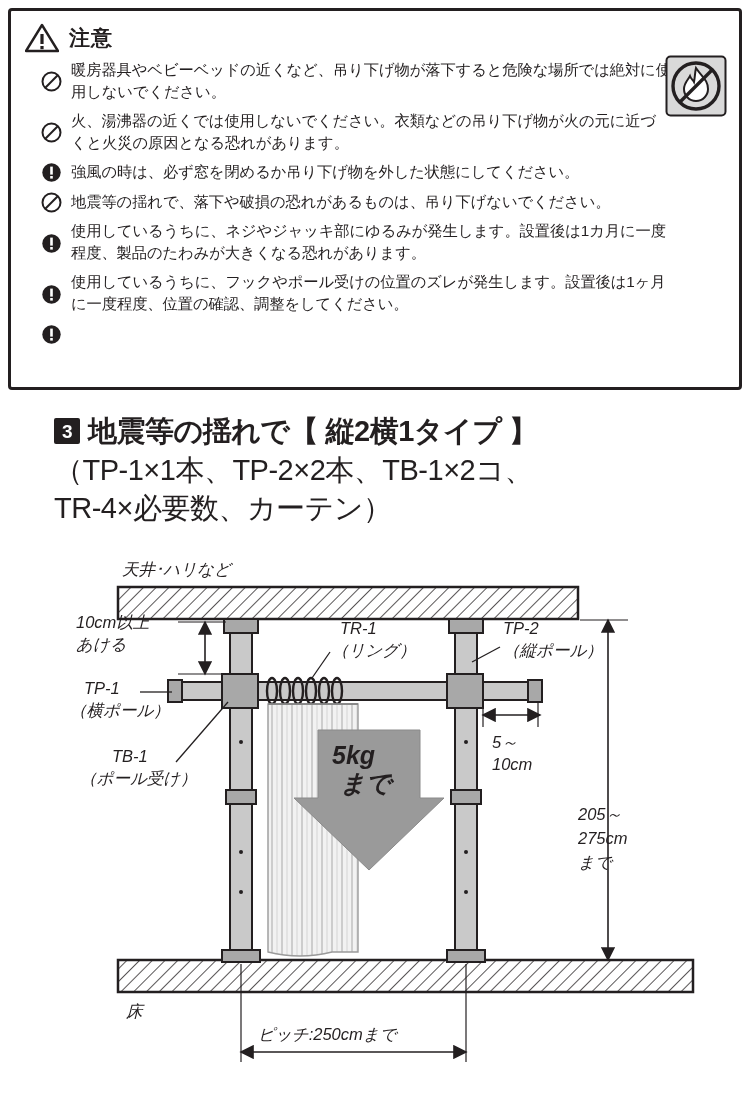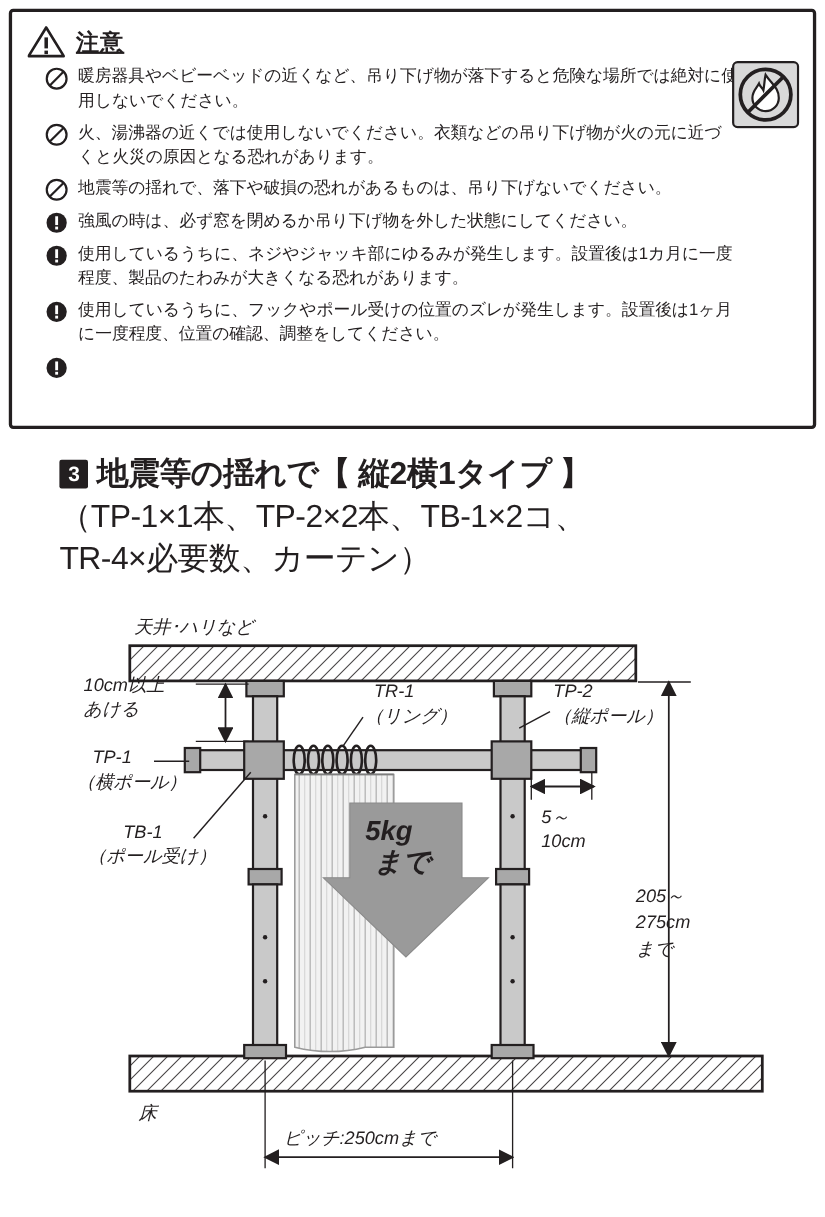--- a/index.html
+++ b/index.html
@@ -30,26 +30,25 @@
     display: flex;
     align-items: center;
     gap: 10px;
     margin: 2px 0 6px 2px;
   }
   .warn-tri { width: 34px; height: 30px; flex: none; }
   .caution-title {
     font-size: 21px;
     font-weight: bold;
     letter-spacing: 1px;
-    text-decoration: underline;
   }
   .caution-list { margin: 0; padding: 0; list-style: none; }
   .caution-item {
     display: flex;
-    align-items: flex-start;
+    align-items: center;
     gap: 9px;
     margin: 0 0 7px 18px;
   }
   .bullet-icon { width: 21px; height: 21px; flex: none; margin-top: 2px; }
   .caution-text {
     font-size: 15.3px;
     line-height: 1.43;
     letter-spacing: -0.1px;
     max-width: 600px;
   }
@@ -147,32 +146,32 @@
     </li>
     <li class="caution-item">
       <svg class="bullet-icon" viewBox="0 0 21 21">
         <circle cx="10.5" cy="10.5" r="9" fill="#fff" stroke="#231f20" stroke-width="2"></circle>
         <line x1="4.3" y1="16.7" x2="16.7" y2="4.3" stroke="#231f20" stroke-width="2"></line>
       </svg>
       <span class="caution-text">火、湯沸器の近くでは使用しないでください。衣類などの吊り下げ物が火の元に近づくと火災の原因となる恐れがあります。</span>
     </li>
     <li class="caution-item">
       <svg class="bullet-icon" viewBox="0 0 21 21">
-        <circle cx="10.5" cy="10.5" r="9" fill="#fff" stroke="#231f20" stroke-width="2"></circle>
-        <line x1="4.3" y1="16.7" x2="16.7" y2="4.3" stroke="#231f20" stroke-width="2"></line>
-      </svg>
-      <span class="caution-text">地震等の揺れで、落下や破損の恐れがあるものは、吊り下げないでください。</span>
-    </li>
-    <li class="caution-item">
-      <svg class="bullet-icon" viewBox="0 0 21 21">
         <circle cx="10.5" cy="10.5" r="9.2" fill="#231f20"></circle>
         <rect x="9.2" y="4.6" width="2.6" height="8" fill="#fff"></rect>
         <rect x="9.2" y="14" width="2.6" height="2.6" fill="#fff"></rect>
       </svg>
       <span class="caution-text">強風の時は、必ず窓を閉めるか吊り下げ物を外した状態にしてください。</span>
+    </li>
+    <li class="caution-item">
+      <svg class="bullet-icon" viewBox="0 0 21 21">
+        <circle cx="10.5" cy="10.5" r="9" fill="#fff" stroke="#231f20" stroke-width="2"></circle>
+        <line x1="4.3" y1="16.7" x2="16.7" y2="4.3" stroke="#231f20" stroke-width="2"></line>
+      </svg>
+      <span class="caution-text">地震等の揺れで、落下や破損の恐れがあるものは、吊り下げないでください。</span>
     </li>
     <li class="caution-item">
       <svg class="bullet-icon" viewBox="0 0 21 21">
         <circle cx="10.5" cy="10.5" r="9.2" fill="#231f20"></circle>
         <rect x="9.2" y="4.6" width="2.6" height="8" fill="#fff"></rect>
         <rect x="9.2" y="14" width="2.6" height="2.6" fill="#fff"></rect>
       </svg>
       <span class="caution-text">使用しているうちに、ネジやジャッキ部にゆるみが発生します。設置後は1カ月に一度程度、製品のたわみが大きくなる恐れがあります。</span>
     </li>
     <li class="caution-item">

